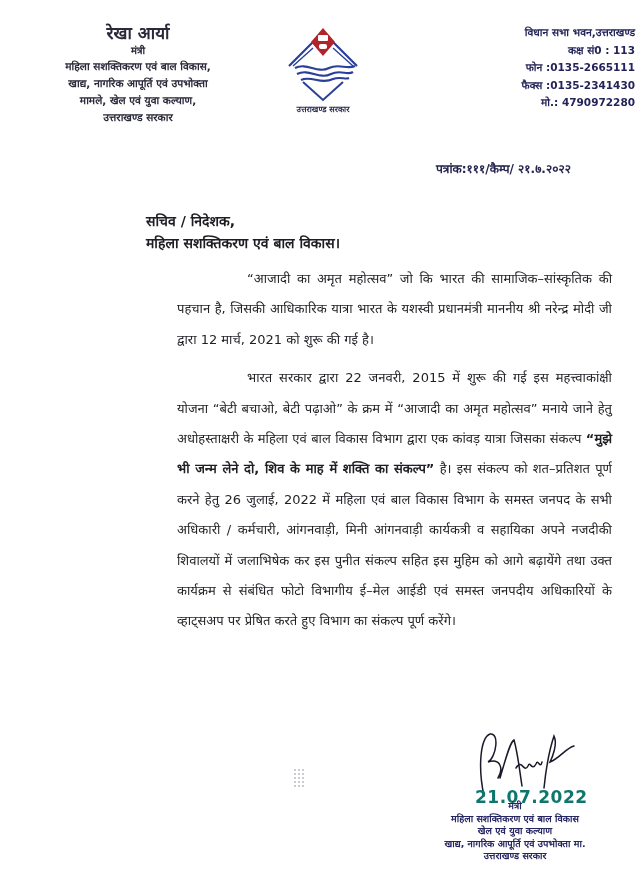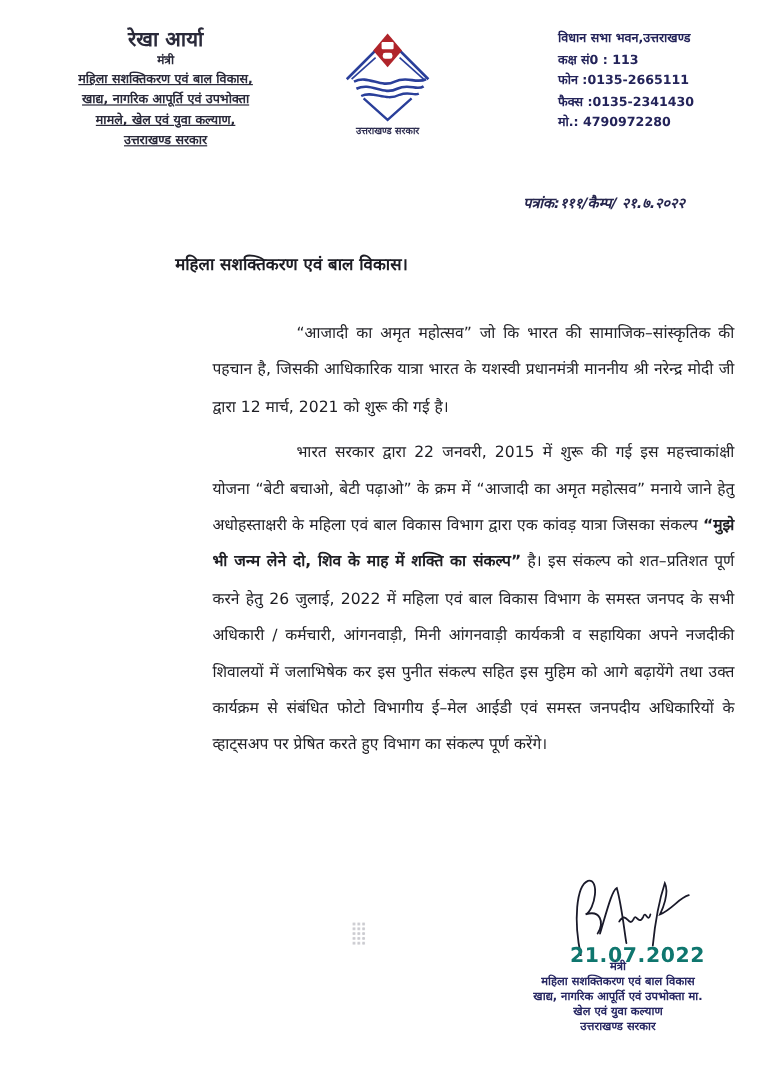--- a/index.html
+++ b/index.html
@@ -6,35 +6,35 @@
     html, body { width: 640px; height: 889px; background: #ffffff; overflow: hidden; }
     body { position: relative; font-family: "DejaVu Sans", sans-serif; color: #1f1f28; }
 
     .letterhead { position: absolute; top: 0; left: 0; width: 640px; height: 140px; }
     .lh-left {
       position: absolute; left: 38px; top: 22px; width: 200px;
       text-align: center; color: #2a2a3a;
     }
     .lh-left .name { font-size: 17px; font-weight: bold; line-height: 22px; }
     .lh-left .role { font-size: 10px; font-weight: bold; line-height: 14px; }
-    .lh-left .line { font-size: 10.5px; font-weight: bold; line-height: 17px; white-space: nowrap; text-decoration: underline; }
+    .lh-left .line { font-size: 10.5px; font-weight: bold; line-height: 17px; white-space: nowrap; }
 
     .lh-logo { position: absolute; left: 268px; top: 22px; width: 110px; text-align: center; }
     .lh-logo svg { display: block; margin: 0 auto; }
     .lh-logo .caption { font-size: 8px; font-weight: bold; color: #2d2d50; margin-top: 1px; }
 
     .lh-right {
       position: absolute; left: 465px; top: 24px; width: 170px;
       color: #24245a; font-weight: bold;
     }
-    .lh-right .row { font-size: 10.5px; line-height: 17.5px; white-space: nowrap; }
+    .lh-right .row { font-size: 10.5px; line-height: 17.5px; white-space: nowrap; text-align: right; }
 
     .ref {
       position: absolute; left: 436px; top: 160px;
-      font-size: 12px; font-weight: bold; color: #26264e; font-style: italic;
+      font-size: 12px; font-weight: bold; color: #26264e; 
       white-space: nowrap;
     }
 
     .addressee { position: absolute; left: 146px; top: 210px; color: #1d1d24; }
     .addressee .line { font-size: 14px; line-height: 22px; font-weight: bold; }
 
     .body-text {
       position: absolute; left: 146px; top: 264px; width: 435px;
       font-size: 13px; color: #1f1f24; line-height: 30.4px; text-align: justify; margin-left: 31px;
     }
@@ -95,35 +95,36 @@
     <div class="row">कक्ष सं0 : 113</div>
     <div class="row">फोन :0135-2665111</div>
     <div class="row">फैक्स :0135-2341430</div>
     <div class="row">मो.: 4790972280</div>
   </div>
 </div>
 
 <div class="ref">पत्रांक:१११/कैम्प/ २१.७.२०२२</div>
 
 <div class="addressee">
+  <div class="line">सचिव / निदेशक,</div>
   <div class="line">महिला सशक्तिकरण एवं बाल विकास।</div>
 </div>
 
 <div class="body-text">
   <p>“आजादी का अमृत महोत्सव” जो कि भारत की सामाजिक–सांस्कृतिक की पहचान है, जिसकी आधिकारिक यात्रा भारत के यशस्वी प्रधानमंत्री माननीय श्री नरेन्द्र मोदी जी द्वारा 12 मार्च, 2021 को शुरू की गई है।</p>
   <p><span>भारत सरकार द्वारा 22 जनवरी, 2015 में शुरू की गई इस महत्त्वाकांक्षी योजना “बेटी बचाओ, बेटी पढ़ाओ” के क्रम में “आजादी का अमृत महोत्सव” मनाये जाने हेतु अधोहस्ताक्षरी के महिला एवं बाल विकास विभाग द्वारा एक कांवड़ यात्रा जिसका संकल्प </span><span class="em">“मुझे भी जन्म लेने दो, शिव के माह में शक्ति का संकल्प”</span><span> है। इस संकल्प को शत–प्रतिशत पूर्ण करने हेतु 26 जुलाई, 2022 में महिला एवं बाल विकास विभाग के समस्त जनपद के सभी अधिकारी / कर्मचारी, आंगनवाड़ी, मिनी आंगनवाड़ी कार्यकत्री व सहायिका अपने नजदीकी शिवालयों में जलाभिषेक कर इस पुनीत संकल्प सहित इस मुहिम को आगे बढ़ायेंगे तथा उक्त कार्यक्रम से संबंधित फोटो विभागीय ई–मेल आईडी एवं समस्त जनपदीय अधिकारियों के व्हाट्सअप पर प्रेषित करते हुए विभाग का संकल्प पूर्ण करेंगे।</span></p>
 </div>
 
 <div class="stamp-dots"></div>
 
 <div class="signature-block">
   <svg width="110" height="70" viewBox="0 0 110 70">
     <path d="M14,68 C8,40 10,10 20,6 C30,4 26,30 18,34 C30,30 34,40 28,50 M30,50 C36,30 40,14 44,12 C48,26 50,46 52,58 M46,40 C52,30 54,46 58,38 C60,32 62,44 66,36 C68,30 70,42 72,34 M74,60 C76,40 80,20 84,8 C88,16 82,30 80,34 C90,30 96,20 104,18" fill="none" stroke="#1a1a2a" stroke-width="1.5" stroke-linecap="round"></path>
   </svg>
   <div class="sig-date">21.07.2022</div>
   <div class="sig-lines">
     <div class="line">मंत्री</div>
     <div class="line">महिला सशक्तिकरण एवं बाल विकास</div>
+    <div class="line">खेल एवं युवा कल्याण</div>
     <div class="line">खाद्य, नागरिक आपूर्ति एवं उपभोक्ता मा.</div>
-    <div class="line">खेल एवं युवा कल्याण</div>
     <div class="line">उत्तराखण्ड सरकार</div>
   </div>
 </div>
 
 </body></html>

